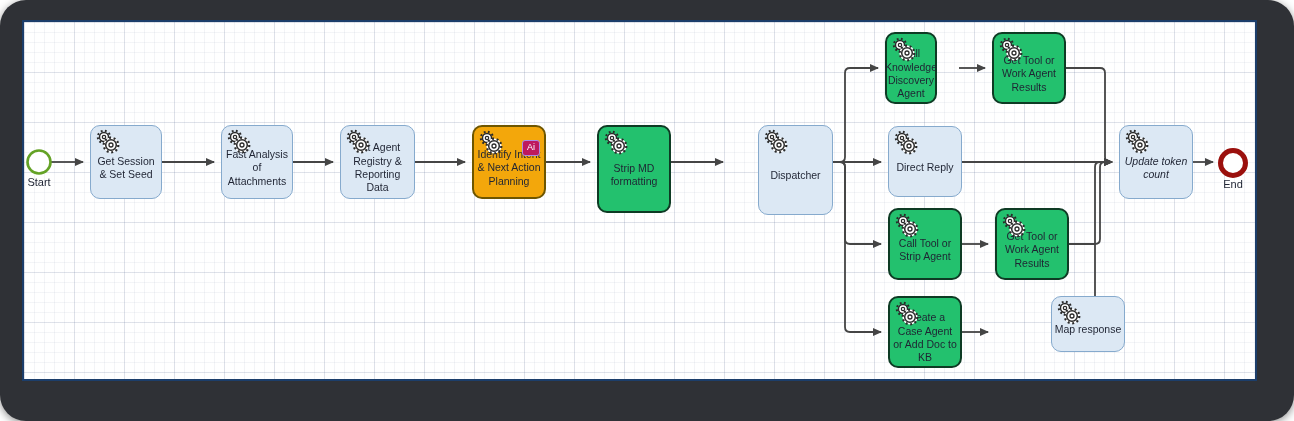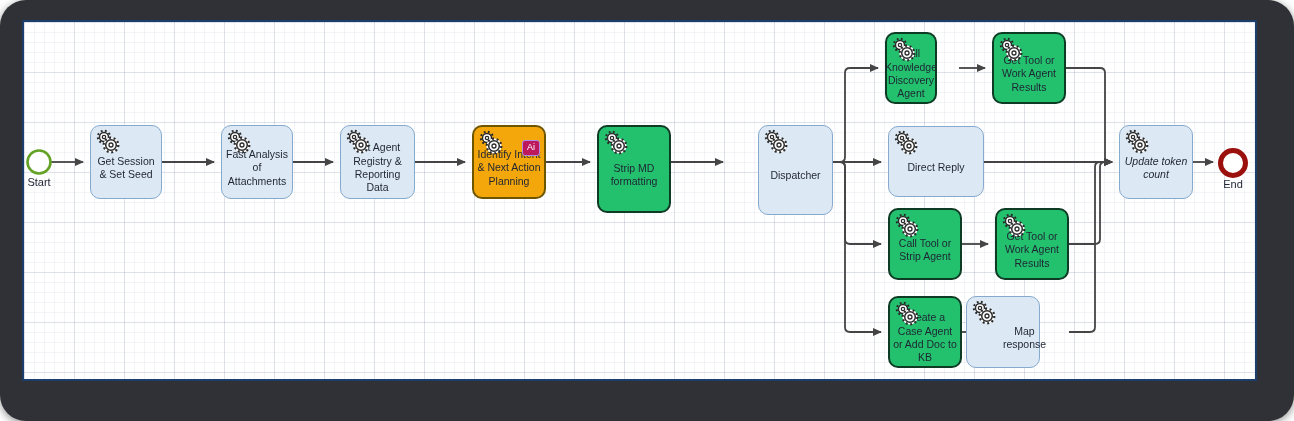--- a/index.html
+++ b/index.html
@@ -182,21 +182,21 @@
             <circle cx="9" cy="8" r="1.7" stroke-width="1.2"></circle>
             <circle cx="16" cy="16" r="7.6" fill="#fff" stroke="none"></circle>
             <circle cx="16" cy="16" r="7.3" fill="none" stroke-width="2.2" stroke-dasharray="2 2.6"></circle>
             <circle cx="16" cy="16" r="5.3" stroke-width="1.5"></circle>
             <circle cx="16" cy="16" r="2" stroke-width="1.3"></circle>
           </g>
         </svg>
       <span>Get Tool or Work Agent Results</span>
     </div>
 
-    <div class="task blue" style="left:864px;top:104px;width:96px;height:71px;">
+    <div class="task blue" style="left:864px;top:104px;width:74px;height:71px;">
       <svg class="gear" viewBox="0 0 26 26">
           <g stroke="#2a2a2a" fill="#fff">
             <circle cx="9" cy="8" r="6.2" fill="none" stroke-width="2" stroke-dasharray="1.8 2.4"></circle>
             <circle cx="9" cy="8" r="4.5" stroke-width="1.4"></circle>
             <circle cx="9" cy="8" r="1.7" stroke-width="1.2"></circle>
             <circle cx="16" cy="16" r="7.6" fill="#fff" stroke="none"></circle>
             <circle cx="16" cy="16" r="7.3" fill="none" stroke-width="2.2" stroke-dasharray="2 2.6"></circle>
             <circle cx="16" cy="16" r="5.3" stroke-width="1.5"></circle>
             <circle cx="16" cy="16" r="2" stroke-width="1.3"></circle>
           </g>
@@ -240,21 +240,21 @@
             <circle cx="9" cy="8" r="4.5" stroke-width="1.4"></circle>
             <circle cx="9" cy="8" r="1.7" stroke-width="1.2"></circle>
             <circle cx="16" cy="16" r="7.6" fill="#fff" stroke="none"></circle>
             <circle cx="16" cy="16" r="7.3" fill="none" stroke-width="2.2" stroke-dasharray="2 2.6"></circle>
             <circle cx="16" cy="16" r="5.3" stroke-width="1.5"></circle>
             <circle cx="16" cy="16" r="2" stroke-width="1.3"></circle>
           </g>
         </svg>
       <span>Create a Case Agent or Add Doc to KB</span>
     </div>
-    <div class="task blue" style="left:942px;top:274px;width:74px;height:72px;padding-left:45px;">
+    <div class="task blue" style="left:1027px;top:274px;width:74px;height:56px;">
       <svg class="gear" viewBox="0 0 26 26">
           <g stroke="#2a2a2a" fill="#fff">
             <circle cx="9" cy="8" r="6.2" fill="none" stroke-width="2" stroke-dasharray="1.8 2.4"></circle>
             <circle cx="9" cy="8" r="4.5" stroke-width="1.4"></circle>
             <circle cx="9" cy="8" r="1.7" stroke-width="1.2"></circle>
             <circle cx="16" cy="16" r="7.6" fill="#fff" stroke="none"></circle>
             <circle cx="16" cy="16" r="7.3" fill="none" stroke-width="2.2" stroke-dasharray="2 2.6"></circle>
             <circle cx="16" cy="16" r="5.3" stroke-width="1.5"></circle>
             <circle cx="16" cy="16" r="2" stroke-width="1.3"></circle>
           </g>

